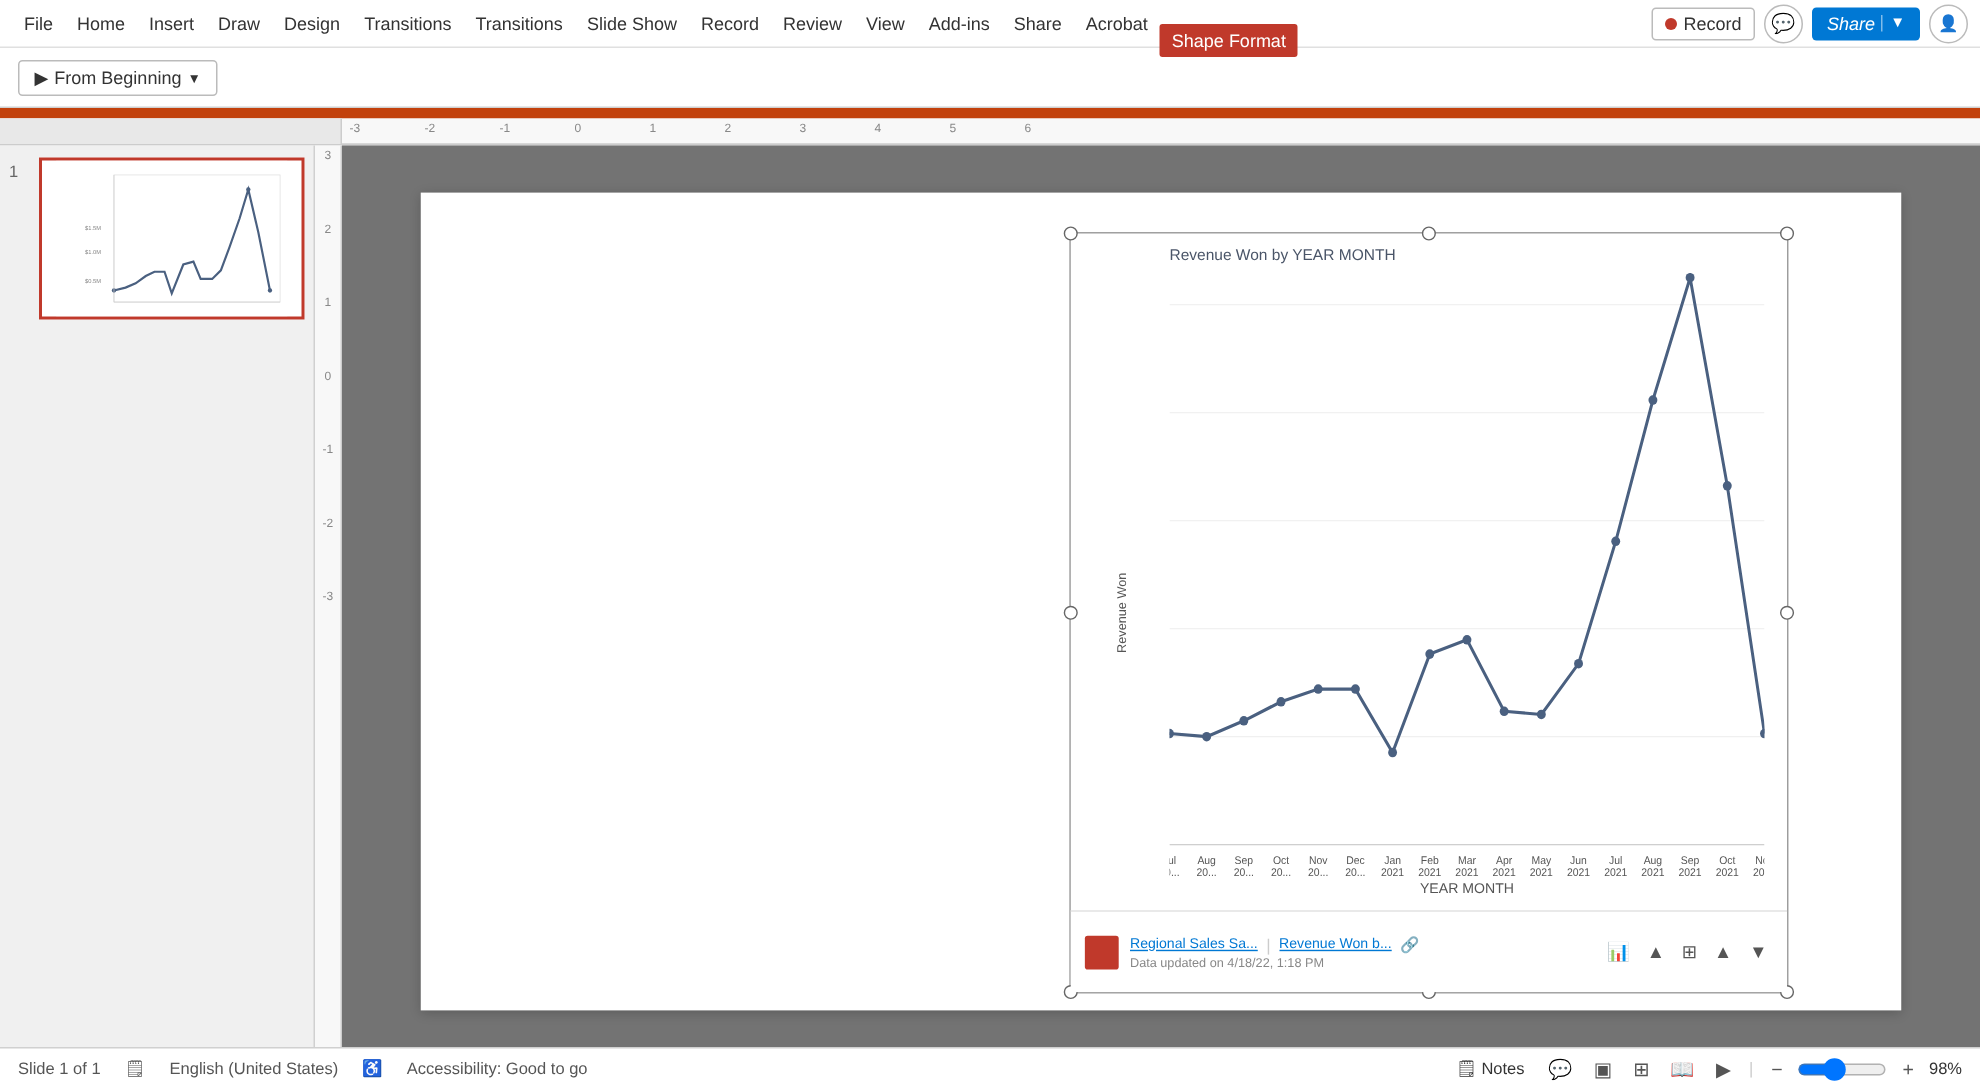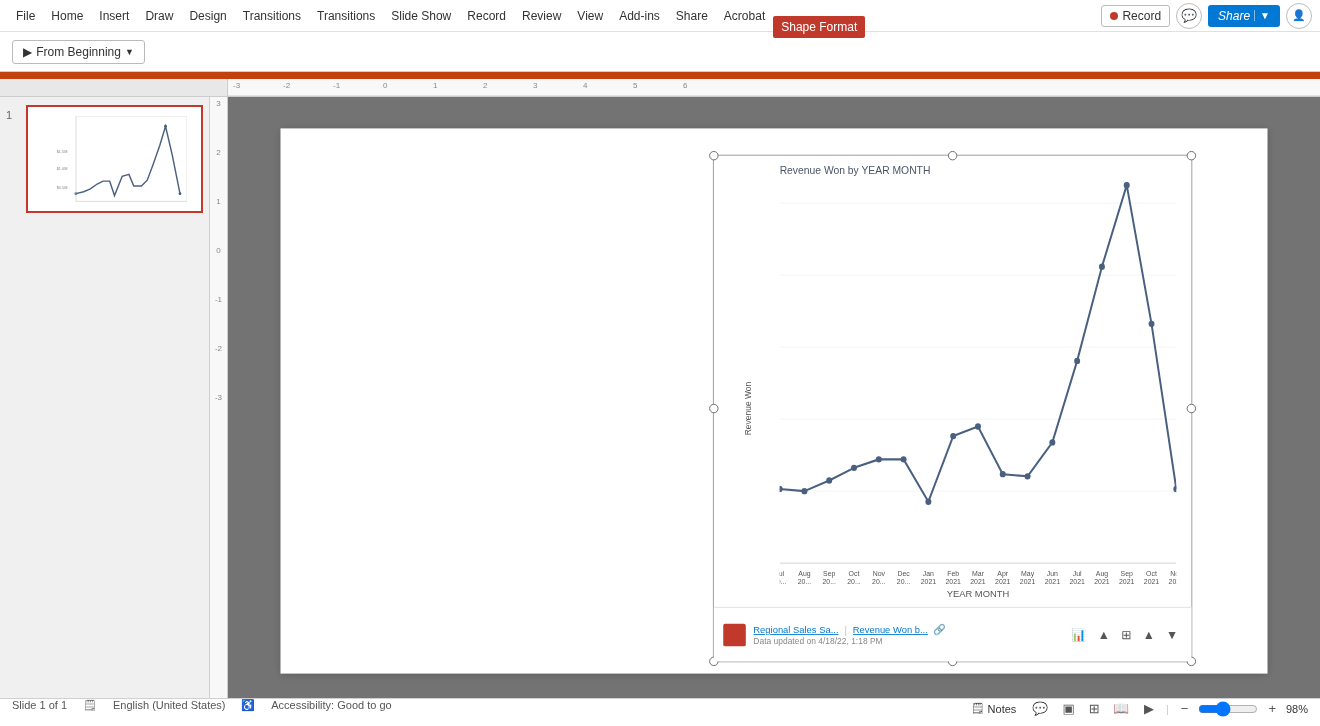--- a/index.html
+++ b/index.html
@@ -218,21 +218,21 @@
     
     .status-bar {
       position: fixed;
       bottom: 0;
       left: 0;
       right: 0;
       height: 28px;
       background: #fff;
       border-top: 1px solid #d0d0d0;
       display: flex;
-      align-items: flex-start;
+      align-items: center;
       padding: 0 12px;
       font-size: 11px;
       color: #555;
       gap: 16px;
     }
     .status-bar .spacer { flex: 1; }
     .status-right {
       display: flex;
       align-items: center;
       gap: 6px;

